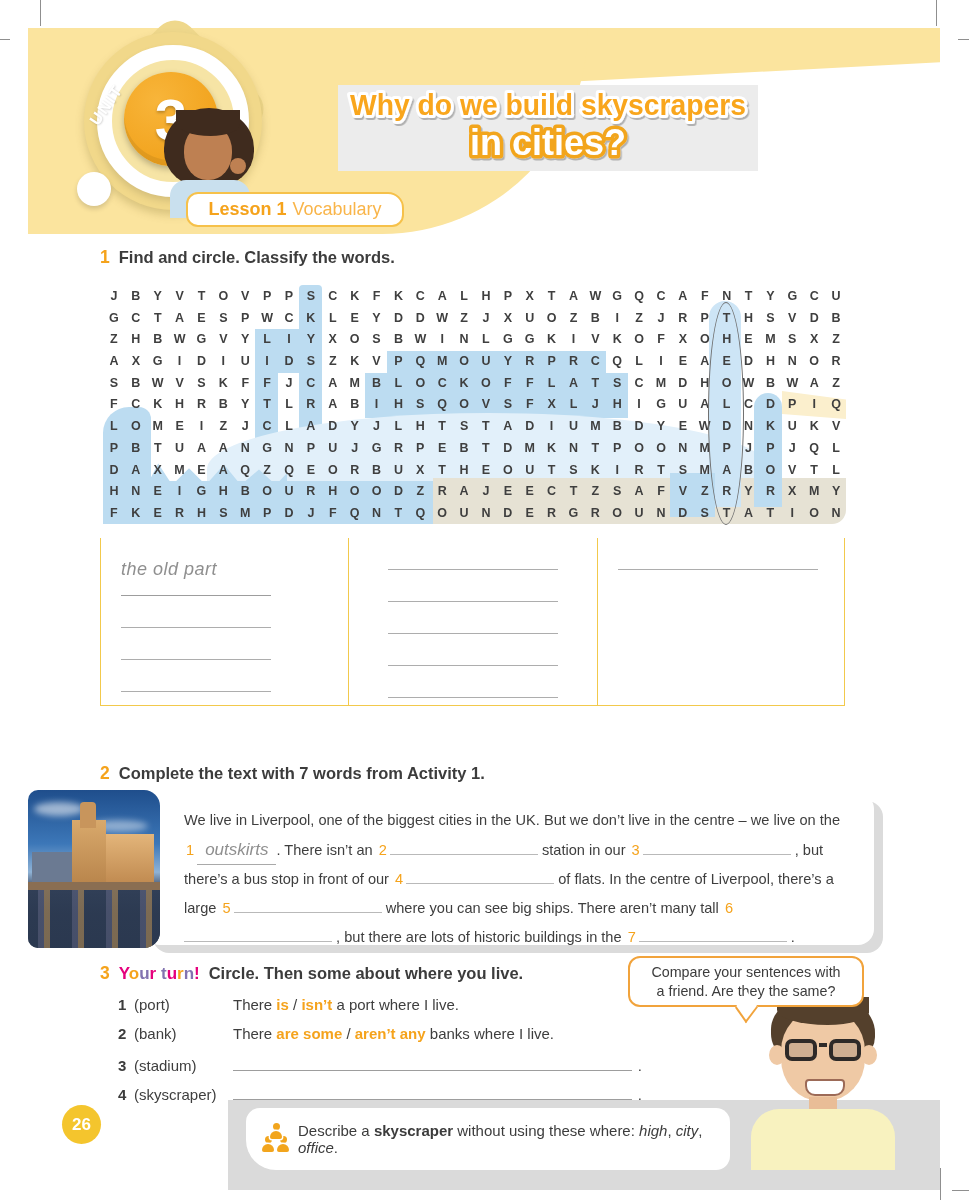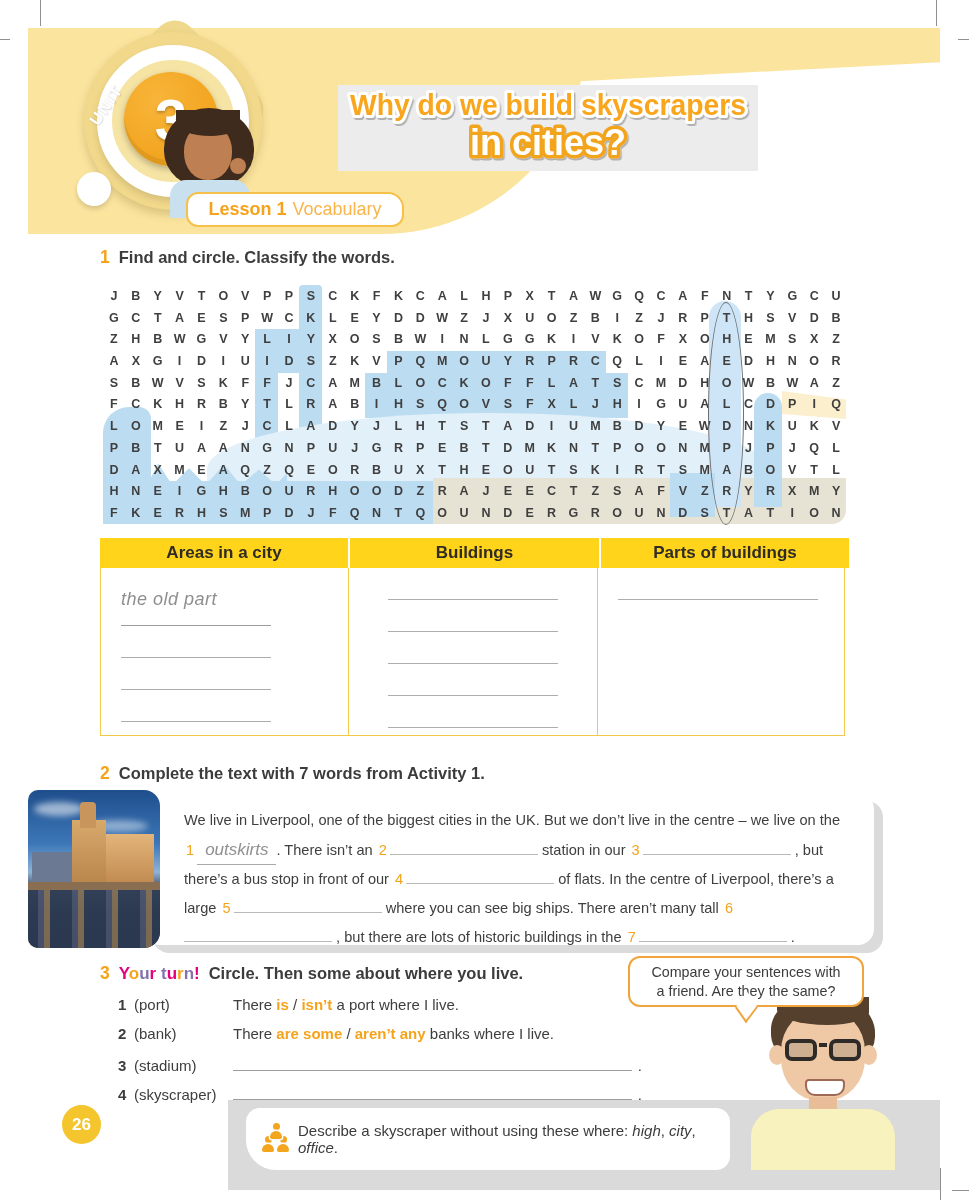--- a/index.html
+++ b/index.html
@@ -142,21 +142,21 @@
   .footer-box{position:absolute;left:246px;top:1108px;width:484px;height:62px;background:#fff;
         border-radius:14px 14px 14px 30px;z-index:3;display:flex;align-items:center;padding-left:16px;box-sizing:border-box;}
   .ppl{width:28px;height:32px;position:relative;margin-right:8px;flex:none;}
   .pp{position:absolute;width:12px;}
   .pp-h{width:7px;height:7px;border-radius:50%;background:#F2A51D;margin:0 auto;box-shadow:0 0 0 1.4px #fff;}
   .pp-b{width:12px;height:8px;border-radius:6px 6px 2px 2px;background:#F2A51D;margin-top:1px;box-shadow:0 0 0 1.4px #fff;}
   .pp1{left:8px;top:0;z-index:2;}
   .pp2{left:0;top:13px;}
   .pp3{left:15px;top:13px;}
   .footer-text{font-size:15px;color:#3c3c3c;}
-  .seg-b{font-weight:normal;}
+  .seg-b{font-weight:bold;}
   .seg-i{font-style:italic;}
   .page-badge{position:absolute;left:62px;top:1105px;width:39px;height:39px;border-radius:50%;
         background:#F4C52D;display:flex;align-items:center;justify-content:center;z-index:3;
         color:#fff;font-weight:bold;font-size:17px;}
 </style>
 </head>
 <body>
 
 <div class="crop" style="left:40px;top:0;width:1px;height:26px;"></div>
 <div class="crop" style="left:936px;top:0;width:1px;height:26px;"></div>
@@ -592,25 +592,20 @@
       <div class="ws-cell">A</div>
       <div class="ws-cell">T</div>
       <div class="ws-cell">I</div>
       <div class="ws-cell">O</div>
       <div class="ws-cell">N</div>
     </div>
   <div class="oval"></div>
 </div>
 
 <div class="ctable">
-  <div class="ct-head">
-    <div>Areas in a city</div>
-    <div>Buildings</div>
-    <div>Parts of buildings</div>
-  </div>
   <div class="ct-body">
     <div class="ct-col">
       <div class="t-answer hand">the old part</div>
     <div class="t-line ln-a"></div>
         <div class="t-line ln-a"></div>
         <div class="t-line ln-a"></div>
       </div>
     <div class="ct-col">
         <div class="t-line ln-b"></div>
         <div class="t-line ln-b"></div>

